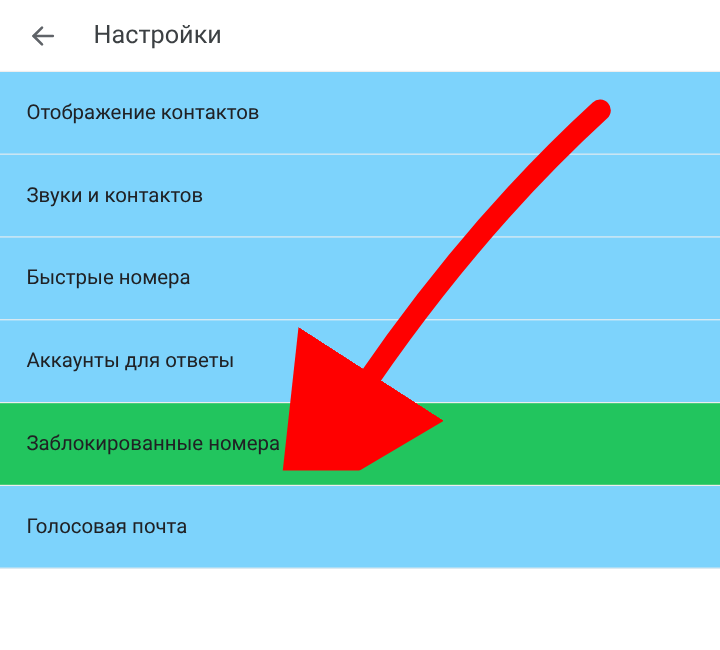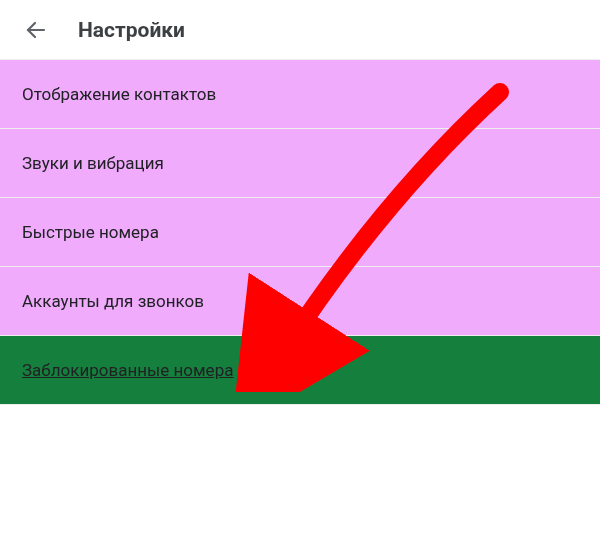--- a/index.html
+++ b/index.html
@@ -22,42 +22,41 @@
       width: 48px;
       height: 48px;
       display: flex;
       align-items: center;
       justify-content: center;
       cursor: pointer;
       color: #5f6368;
     }
     .header-title {
       font-size: 21px;
-      font-weight: 700;
+      font-weight: 400;
       color: #3c4043;
       margin-left: 18px;
     }
     .list {
       display: flex;
       flex-direction: column;
     }
     .list-item {
       height: 69px;
       display: flex;
       align-items: center;
       padding: 0 22px;
       border-bottom: 1px solid #eee;
       font-size: 17px;
       color: #202124;
       cursor: pointer;
-      background: #f0abfc;
+      background: #7dd3fc;
     }
     .list-item.highlighted {
-      background: #15803d;
-      text-decoration: underline;
+      background: #22c55e;
     }
     .annotation-arrow {
       position: absolute;
       pointer-events: none;
       top: 72px;
       left: 200px;
     }
   </style>
 </head>
 <body>
@@ -70,30 +69,33 @@
     </svg>
   </div>
   <div class="header-title">Настройки</div>
 </div>
 
 <div class="list">
   <div class="list-item">
     <span>Отображение контактов</span>
   </div>
   <div class="list-item">
-    <span>Звуки и вибрация</span>
+    <span>Звуки и контактов</span>
   </div>
   <div class="list-item">
     <span>Быстрые номера</span>
   </div>
   <div class="list-item">
-    <span>Аккаунты для звонков</span>
+    <span>Аккаунты для ответы</span>
   </div>
   <div class="list-item highlighted">
     <span>Заблокированные номера</span>
+  </div>
+  <div class="list-item">
+    <span>Голосовая почта</span>
   </div>
 </div>
 
 <svg class="annotation-arrow" width="330" height="320" viewBox="0 0 330 320">
   <defs>
     <marker id="arrowhead" markerWidth="8" markerHeight="8" refX="3" refY="4" orient="auto">
       <polygon points="0 0, 8 4, 0 8" fill="#ff0000"></polygon>
     </marker>
   </defs>
   <path d="M 300 20 Q 180 130 80 285" stroke="#ff0000" stroke-width="18" fill="none" marker-end="url(#arrowhead)" stroke-linecap="round"></path>

